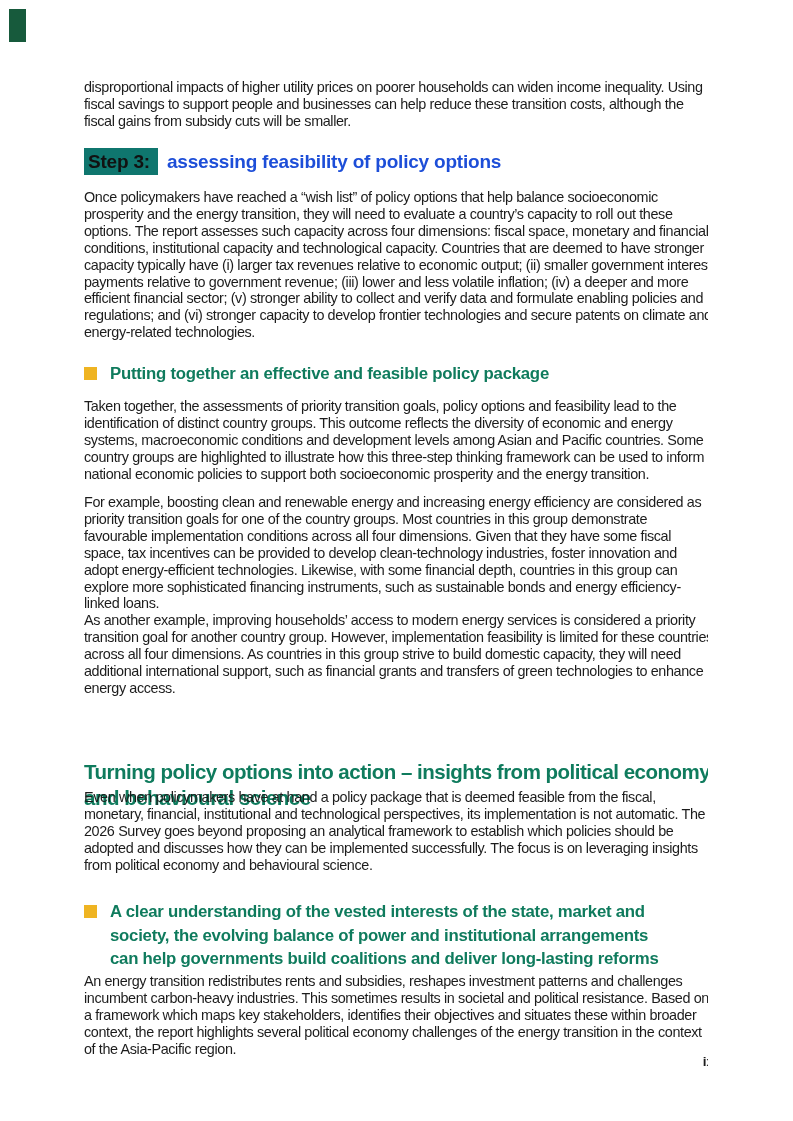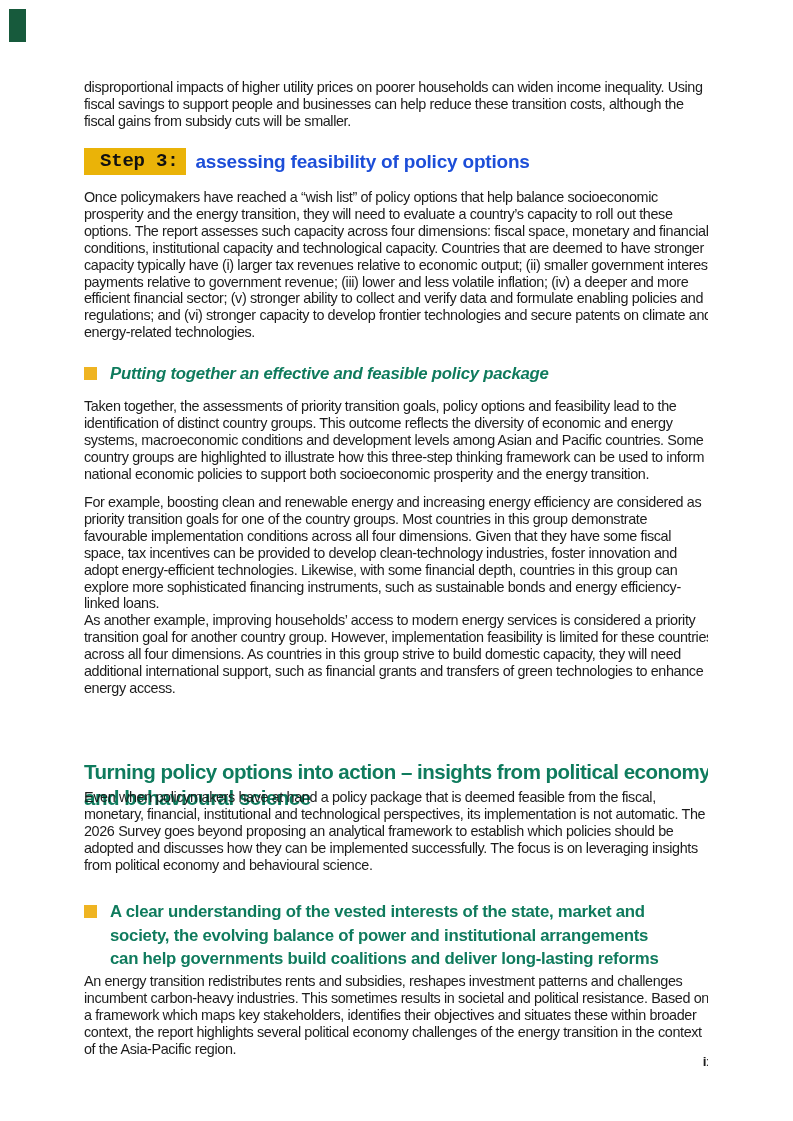--- a/index.html
+++ b/index.html
@@ -17,25 +17,24 @@
     line-height:16.9px;
     letter-spacing:-0.38px;
     text-align:left;
   }
   .corner-tab{
     position:absolute;left:9px;top:9px;width:17px;height:33px;
     background:#175a3c;
   }
   .step-heading{display:flex;align-items:stretch;}
   .step-label{
-    background:#eab308;color:#111111;
+    background:#0f766e;color:#111111;
     font-weight:bold;font-size:19px;line-height:21px;
-    padding:3px 8px 3px 16px;
+    padding:3px 8px 3px 4px;
     letter-spacing:-0.2px;
-    font-family:Liberation Mono, monospace;
   }
   .step-title{
     color:#1d4ed8;font-weight:bold;font-size:19px;line-height:27px;
     margin-left:9px;letter-spacing:-0.2px;
   }
   .subheading{display:flex;}
   .subheading .bullet{
     flex:none;width:13px;height:13px;background:#efb422;margin-top:5px;
   }
   .subheading .sh-text{
@@ -68,21 +67,21 @@
 
   <p class="abs body-par" style="top:79px;">disproportional impacts of higher utility prices on poorer households can widen income inequality. Using fiscal savings to support people and businesses can help reduce these transition costs, although the fiscal gains from subsidy cuts will be smaller.</p>
 
   <div class="abs step-heading" style="top:148px;">
     <span class="step-label">Step 3:</span>
     <span class="step-title">assessing feasibility of policy options</span>
   </div>
 
   <p class="abs body-par" style="top:189px;">Once policymakers have reached a “wish list” of policy options that help balance socioeconomic prosperity and the energy transition, they will need to evaluate a country’s capacity to roll out these options. The report assesses such capacity across four dimensions: fiscal space, monetary and financial conditions, institutional capacity and technological capacity. Countries that are deemed to have stronger capacity typically have (i) larger tax revenues relative to economic output; (ii) smaller government interest payments relative to government revenue; (iii) lower and less volatile inflation; (iv) a deeper and more efficient financial sector; (v) stronger ability to collect and verify data and formulate enabling policies and regulations; and (vi) stronger capacity to develop frontier technologies and secure patents on climate and energy-related technologies.</p>
 
-  <div class="abs subheading" style="top:362px;font-style:italic;">
+  <div class="abs subheading" style="top:362px;">
     <span class="bullet"></span>
     <h3 class="sh-text">Putting together an effective and feasible policy package</h3>
   </div>
 
   <p class="abs body-par" style="top:398px;">Taken together, the assessments of priority transition goals, policy options and feasibility lead to the identification of distinct country groups. This outcome reflects the diversity of economic and energy systems, macroeconomic conditions and development levels among Asian and Pacific countries. Some country groups are highlighted to illustrate how this three-step thinking framework can be used to inform national economic policies to support both socioeconomic prosperity and the energy transition.</p>
 
   <p class="abs body-par" style="top:494px;">For example, boosting clean and renewable energy and increasing energy efficiency are considered as priority transition goals for one of the country groups. Most countries in this group demonstrate favourable implementation conditions across all four dimensions. Given that they have some fiscal space, tax incentives can be provided to develop clean-technology industries, foster innovation and adopt energy-efficient technologies. Likewise, with some financial depth, countries in this group can explore more sophisticated financing instruments, such as sustainable bonds and energy efficiency-linked loans.</p>
 
   <p class="abs body-par" style="top:612px;">As another example, improving households’ access to modern energy services is considered a priority transition goal for another country group. However, implementation feasibility is limited for these countries across all four dimensions. As countries in this group strive to build domestic capacity, they will need additional international support, such as financial grants and transfers of green technologies to enhance energy access.</p>
 

